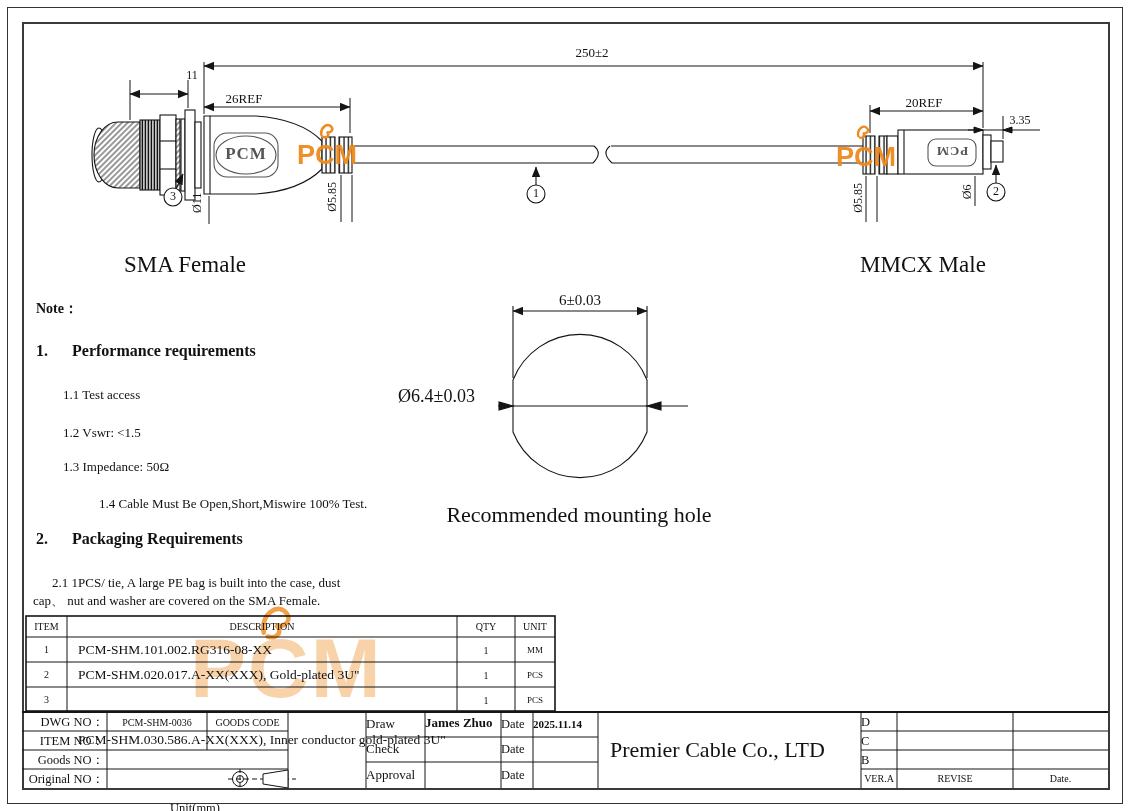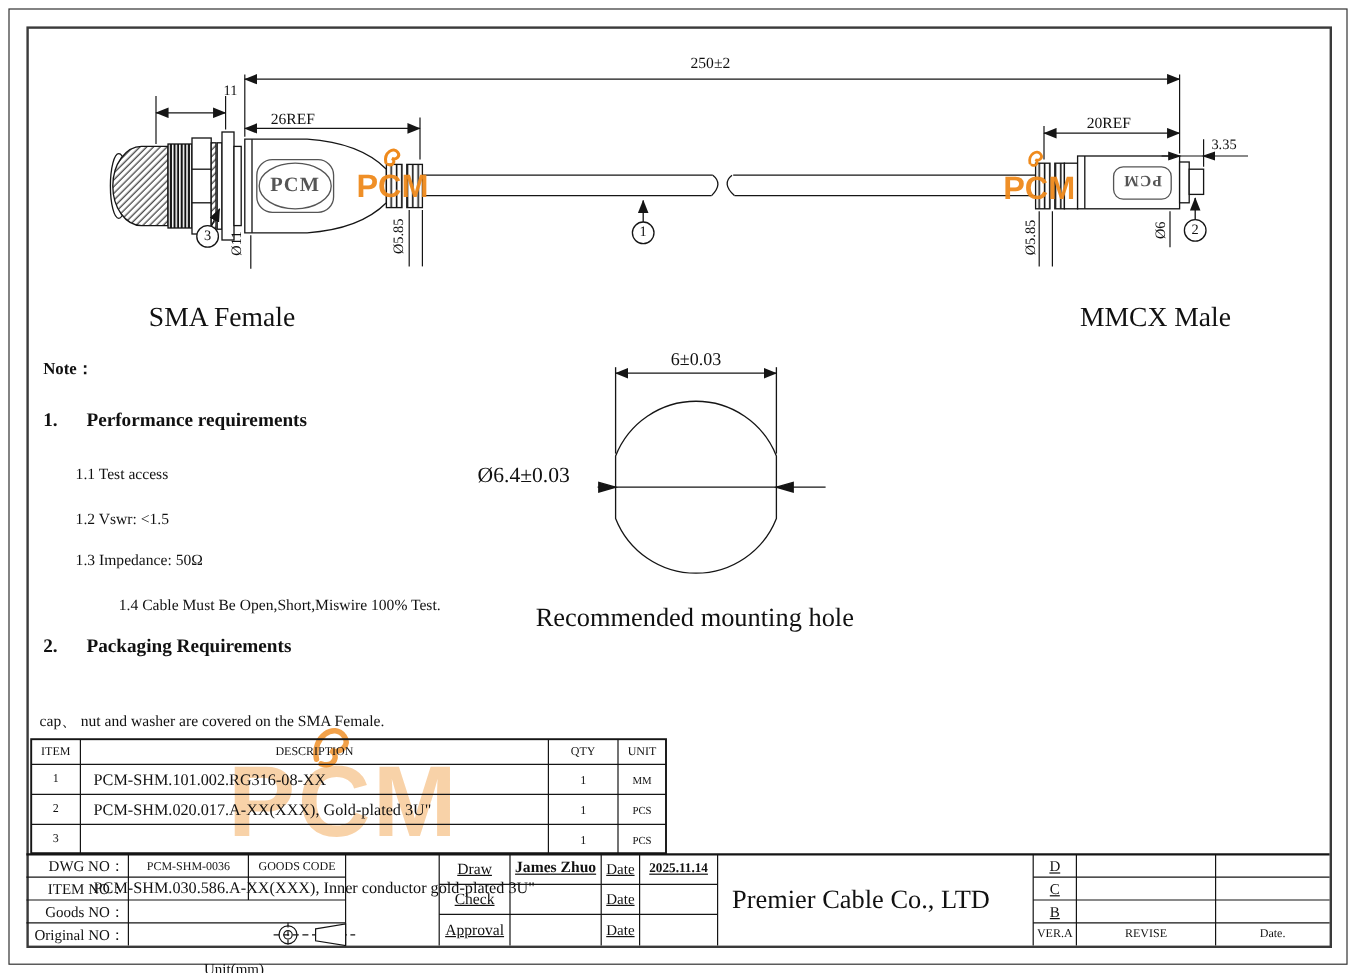--- a/index.html
+++ b/index.html
@@ -16,21 +16,21 @@
   .balloon-num{font-size:12px;text-align:center;z-index:3;}
   .logo-emboss{color:#555;font-weight:bold;letter-spacing:1px;text-align:center;}
   .wm{position:absolute;font-weight:bold;font-family:"Liberation Sans","DejaVu Sans",sans-serif;z-index:4;}
   .wm-small{font-size:27px;letter-spacing:0px;opacity:.95;}
   .wm-big{font-size:84px;letter-spacing:2px;opacity:.38;z-index:1;}
   .wm-glyph{position:absolute;z-index:4;}
   .note{font-size:13px;}
   .tbl-h{font-size:10px;text-align:center;}
   .tbl-d{font-size:13.5px;}
   .tb-lab{font-size:12.5px;text-align:right;}
-  .tb-cell{font-size:12.5px;text-align:center;text-decoration:underline;}
+  .tb-cell{font-size:12.5px;text-align:left;}
   .tb-sm{font-size:10px;text-align:center;}
 </style>
 </head>
 <body>
 
 <div id="page">
 
   <div class="frame-outer"></div>
   <div class="frame-inner"></div>
 
@@ -196,41 +196,42 @@
   <div class="t rot" style="left:178px;top:196px;width:40px;">Ø11</div>
   <div class="t rot" style="left:313px;top:190px;width:40px;">Ø5.85</div>
   <div class="t rot" style="left:839px;top:191px;width:40px;">Ø5.85</div>
   <div class="t rot" style="left:952px;top:185px;width:32px;">Ø6</div>
 
   <div class="t balloon-num" style="left:524px;top:187px;width:24px;">1</div>
   <div class="t balloon-num" style="left:984px;top:185px;width:24px;">2</div>
   <div class="t balloon-num" style="left:161px;top:190px;width:24px;">3</div>
 
   <div class="t" style="left:124px;top:252px;font-size:23px;">SMA Female</div>
-  <div class="t" style="left:900px;top:252px;font-size:23px;">MMCX Male</div>
+  <div class="t" style="left:860px;top:252px;font-size:23px;">MMCX Male</div>
 
   <div class="t logo-emboss" style="left:216px;top:144px;width:60px;font-size:17px;">PCM</div>
   <div class="t logo-emboss" style="left:930px;top:143px;width:44px;font-size:13px;transform:rotate(180deg);">PCM</div>
 
   <div class="wm wm-small" style="left:297px;top:140px;color:#EF8A1C;">PCM</div>
   <svg class="wm-glyph" style="left:319px;top:122px;" width="20" height="20" viewBox="0 0 24 24">
     <path d="M3,16 C1,6 11,0 15,6 C18,10 13,14 9,12 C13,14 11,20 5,18" fill="none" stroke="#EF8A1C" stroke-width="3" stroke-linecap="round"></path>
   </svg>
   <div class="wm wm-small" style="left:836px;top:142px;color:#EF8A1C;">PCM</div>
   <svg class="wm-glyph" style="left:856px;top:124px;" width="18" height="18" viewBox="0 0 24 24">
     <path d="M3,16 C1,6 11,0 15,6 C18,10 13,14 9,12 C13,14 11,20 5,18" fill="none" stroke="#EF8A1C" stroke-width="3" stroke-linecap="round"></path>
   </svg>
 
   <div class="t b" style="left:36px;top:301px;font-size:14px;">Note：</div>
   <div class="t b" style="left:36px;top:342px;font-size:16px;">1.      Performance requirements</div>
   <div class="t note" style="left:63px;top:388px;">1.1 Test access</div>
   <div class="t note" style="left:63px;top:426px;">1.2 Vswr: &lt;1.5</div>
   <div class="t note" style="left:63px;top:460px;">1.3 Impedance: 50Ω</div>
   <div class="t note" style="left:63px;top:497px;margin-left:36px;">1.4 Cable Must Be Open,Short,Miswire 100% Test.</div>
   <div class="t b" style="left:36px;top:530px;font-size:16px;">2.      Packaging Requirements</div>
+  <div class="t note" style="left:52px;top:576px;">2.1 1PCS/ tie, A large PE bag is built into the case, dust</div>
   <div class="t note" style="left:33px;top:594px;">cap、 nut and washer are covered on the SMA Female.</div>
 
   <div class="t c" style="left:528px;top:292px;width:104px;font-size:15px;">6±0.03</div>
   <div class="t" style="left:398px;top:386px;font-size:18px;">Ø6.4±0.03</div>
   <div class="t c" style="left:424px;top:502px;width:310px;font-size:22px;">Recommended mounting hole</div>
 
   <div class="t tbl-h" style="left:26px;top:621px;width:41px;">ITEM</div>
   <div class="t tbl-h" style="left:67px;top:621px;width:390px;">DESCRIPTION</div>
   <div class="t tbl-h" style="left:457px;top:621px;width:58px;">QTY</div>
   <div class="t tbl-h" style="left:515px;top:621px;width:40px;">UNIT</div>

